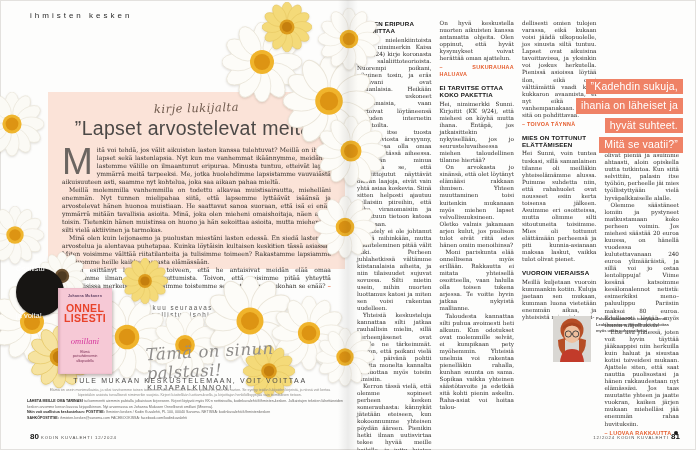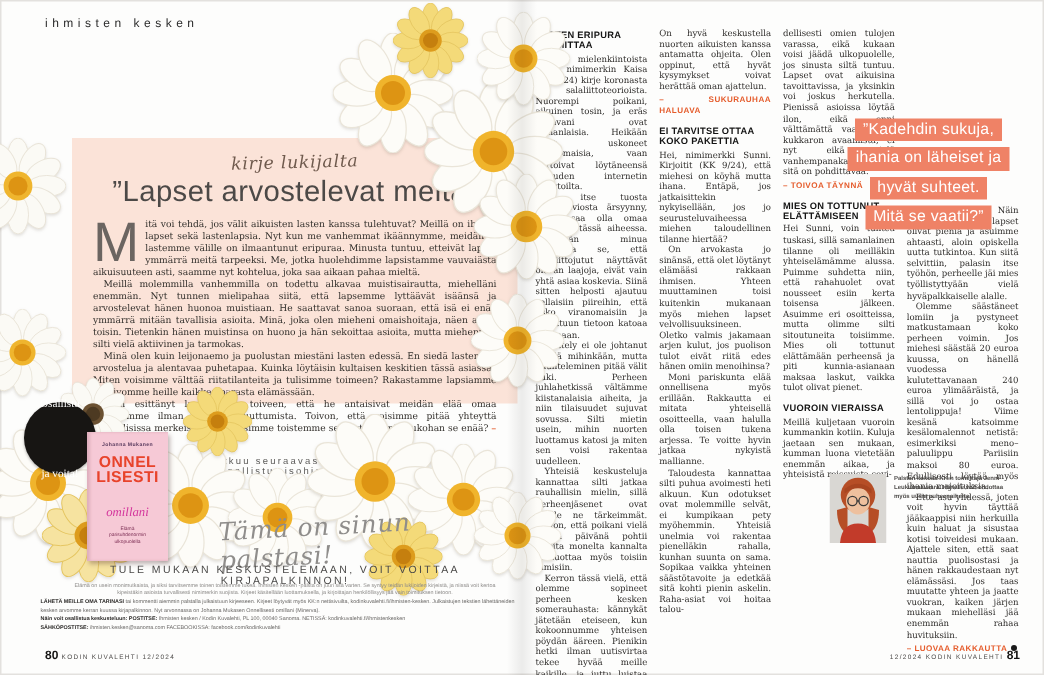--- a/index.html
+++ b/index.html
@@ -21,22 +21,22 @@
           color:#6f5a4d;transform:rotate(-1.5deg);letter-spacing:.5px;}
   .headline{text-align:center;font-size:19.5px;font-weight:300;color:#4c4947;letter-spacing:.3px;margin:2px 0 6px;}
   .letter-body{font-family:"DejaVu Serif",serif;font-size:6.1px;line-height:1.3;color:#33302c;text-align:justify;}
   .letter-body p{margin:0 0 .5px;}
   .letter-body p + p{text-indent:7px;}
   .dropcap{float:left;font-family:"Liberation Sans",sans-serif;font-weight:300;font-size:37px;line-height:.8;
            color:#6b6561;margin:1px 4px 0 0;}
   .sig{font-family:"Liberation Sans",sans-serif;font-weight:700;font-size:5.4px;color:var(--accent);letter-spacing:.3px;}
   .continuation{text-align:center;font-size:6.3px;letter-spacing:1.5px;color:#5c5b59;margin-top:6px;}
   .win-badge{position:absolute;left:16px;top:268px;width:48px;height:48px;border-radius:50%;background:#171513;
-             z-index:5;display:flex;flex-direction:column;align-items:center;justify-content:center;
-             color:#fff;font-family:Liberation Serif, serif;font-size:7.5px;line-height:1.25;box-shadow:0 1px 2px rgba(0,0,0,.3);gap:37px;}
+             z-index:5;display:flex;flex-direction:column;justify-content:center;
+             color:#fff;font-family:Liberation Sans, sans-serif;font-size:7.5px;line-height:1.25;box-shadow:0 1px 2px rgba(0,0,0,.3);gap:37px;}
   .book{position:absolute;left:58px;top:288px;width:54px;height:86px;background:#f6c9d6;z-index:5;
         box-shadow:1px 2px 3px rgba(80,50,50,.35), inset 2px 0 2px rgba(120,60,80,.18);
         display:flex;flex-direction:column;align-items:center;text-align:center;padding-top:6px;box-sizing:border-box;}
   .book-author{font-size:3.4px;font-weight:700;color:#54365a;letter-spacing:.3px;}
   .book-title{font-size:10.5px;font-weight:800;color:#e8432b;line-height:.95;letter-spacing:.3px;margin-top:6px;}
   .book-script{font-family:Liberation Serif, serif;font-style:italic;font-size:8.5px;color:#d4359c;margin-top:12px;}
   .book-sub{font-size:3.3px;color:#7a2c52;margin-top:4px;width:34px;line-height:1.35;}
   .script-heading{position:absolute;left:146px;top:340px;z-index:6;font-family:"DejaVu Serif",serif;font-style:italic;
                   font-size:16.5px;color:#8f8d8b;transform:rotate(-3deg);letter-spacing:.5px;}
   .cta-line{position:absolute;left:40px;top:377px;width:300px;text-align:center;font-size:7px;
@@ -52,21 +52,21 @@
 
   
   .cols{position:absolute;left:9px;top:20px;width:322px;height:418px;display:flex;gap:8px;z-index:2;}
   .col{flex:1 1 0;font-family:"DejaVu Serif",serif;font-size:5.7px;line-height:1.24;color:#2e2c2a;text-align:justify;}
   .col p{margin:0;}
   .col p.ind{text-indent:6px;}
   .col-header{font-family:"Liberation Sans",sans-serif;font-weight:700;font-size:6.2px;color:#141414;
               letter-spacing:.2px;margin:6px 0 2px;line-height:1.2;text-align:left;}
   .col .sig{display:block;margin:2px 0 4px;}
   .spacer-q{height:118px;}
-  .quote-box{position:absolute;left:207px;top:76px;width:128px;text-align:center;z-index:4;line-height:1.18;}
+  .quote-box{position:absolute;left:207px;top:76px;width:128px;text-align:right;z-index:4;line-height:1.18;}
   .ql{display:inline-block;background:var(--quote-bg);color:#fff;font-size:10.5px;letter-spacing:.2px;
       padding:1px 5px 2px;margin:1px 0;}
   .endmark{display:inline-block;width:4px;height:4px;background:#1a1a1a;border-radius:50%;margin-left:2px;}
   .editor{position:absolute;left:205px;top:316px;width:126px;display:flex;gap:5px;z-index:4;}
   .editor-caption{font-size:4px;line-height:1.45;color:#4f4d4b;font-weight:700;}
 </style>
 </head>
 <body>
 
 <div class="canvas">

